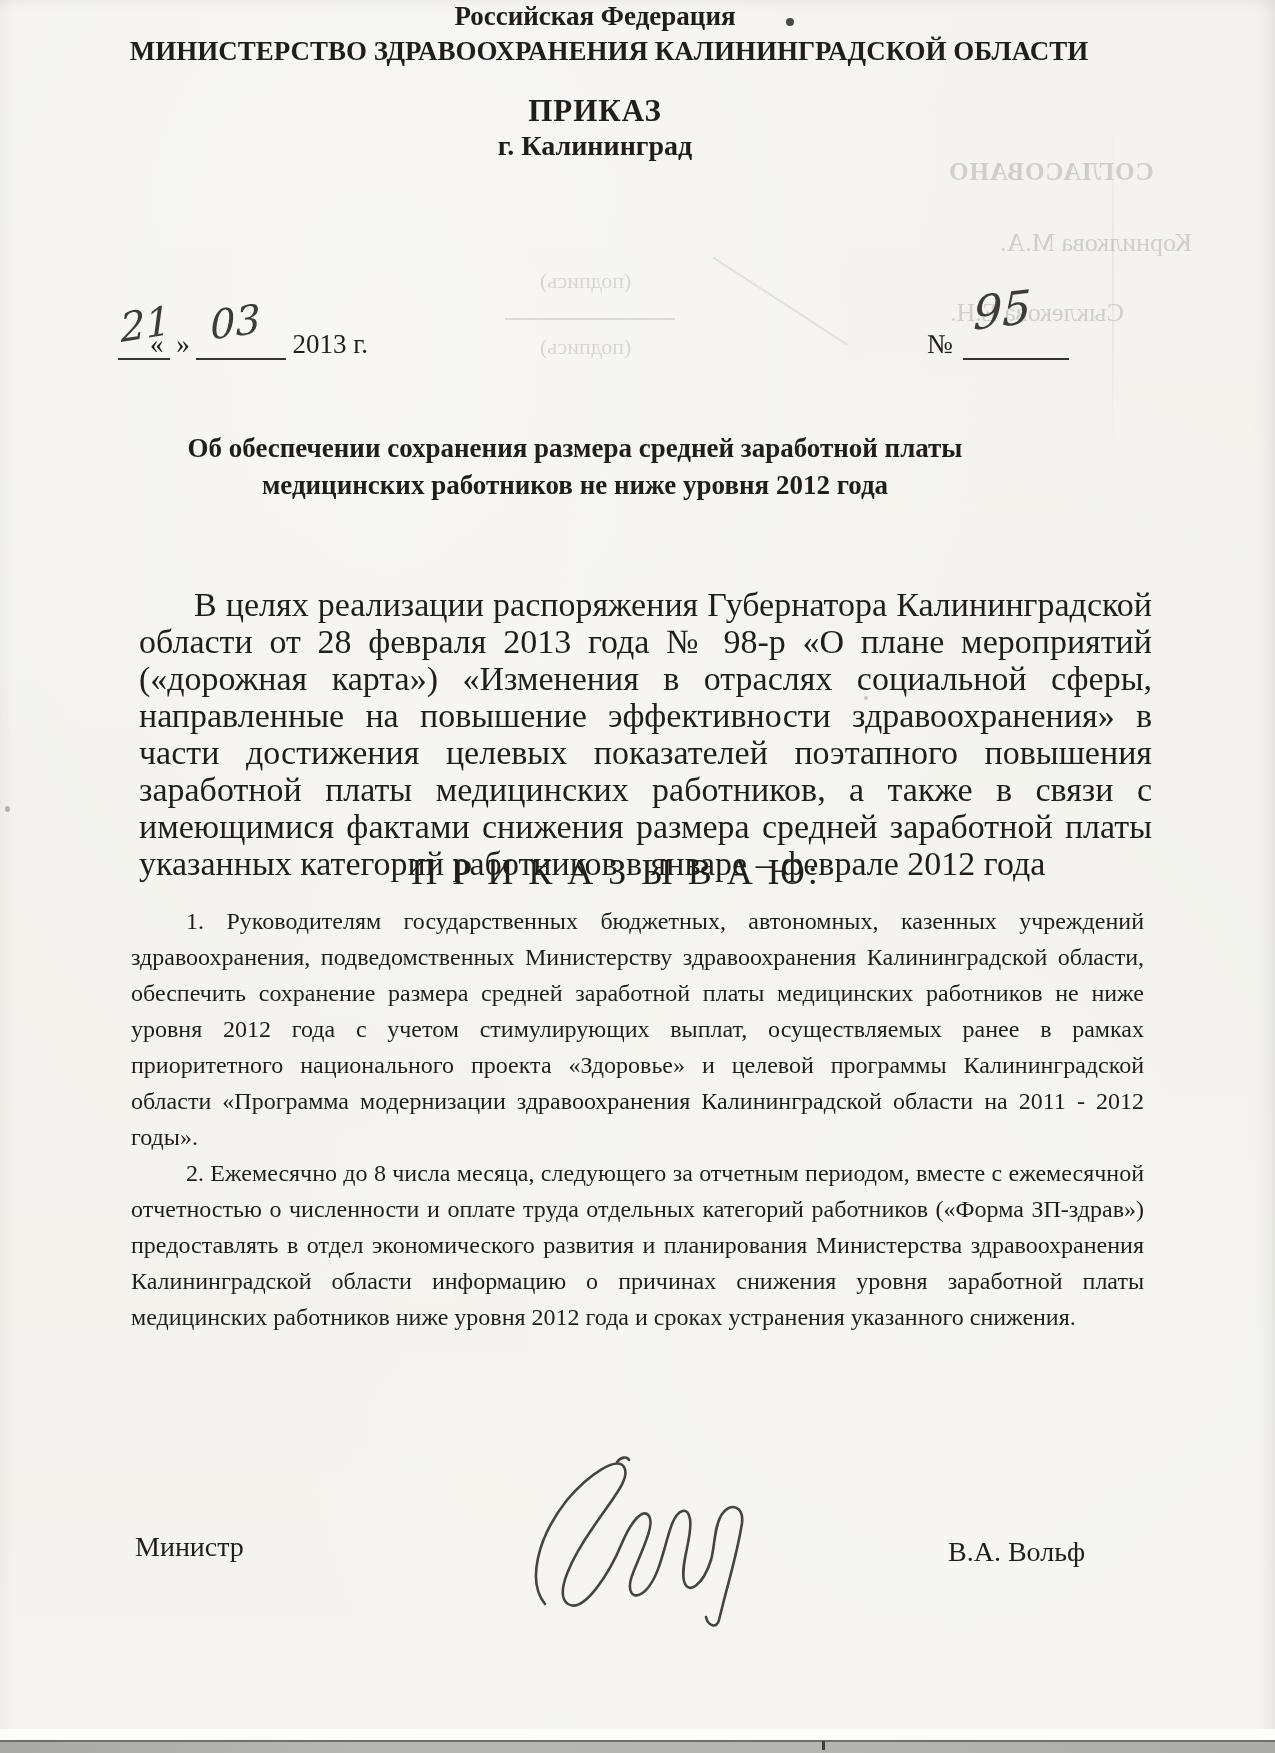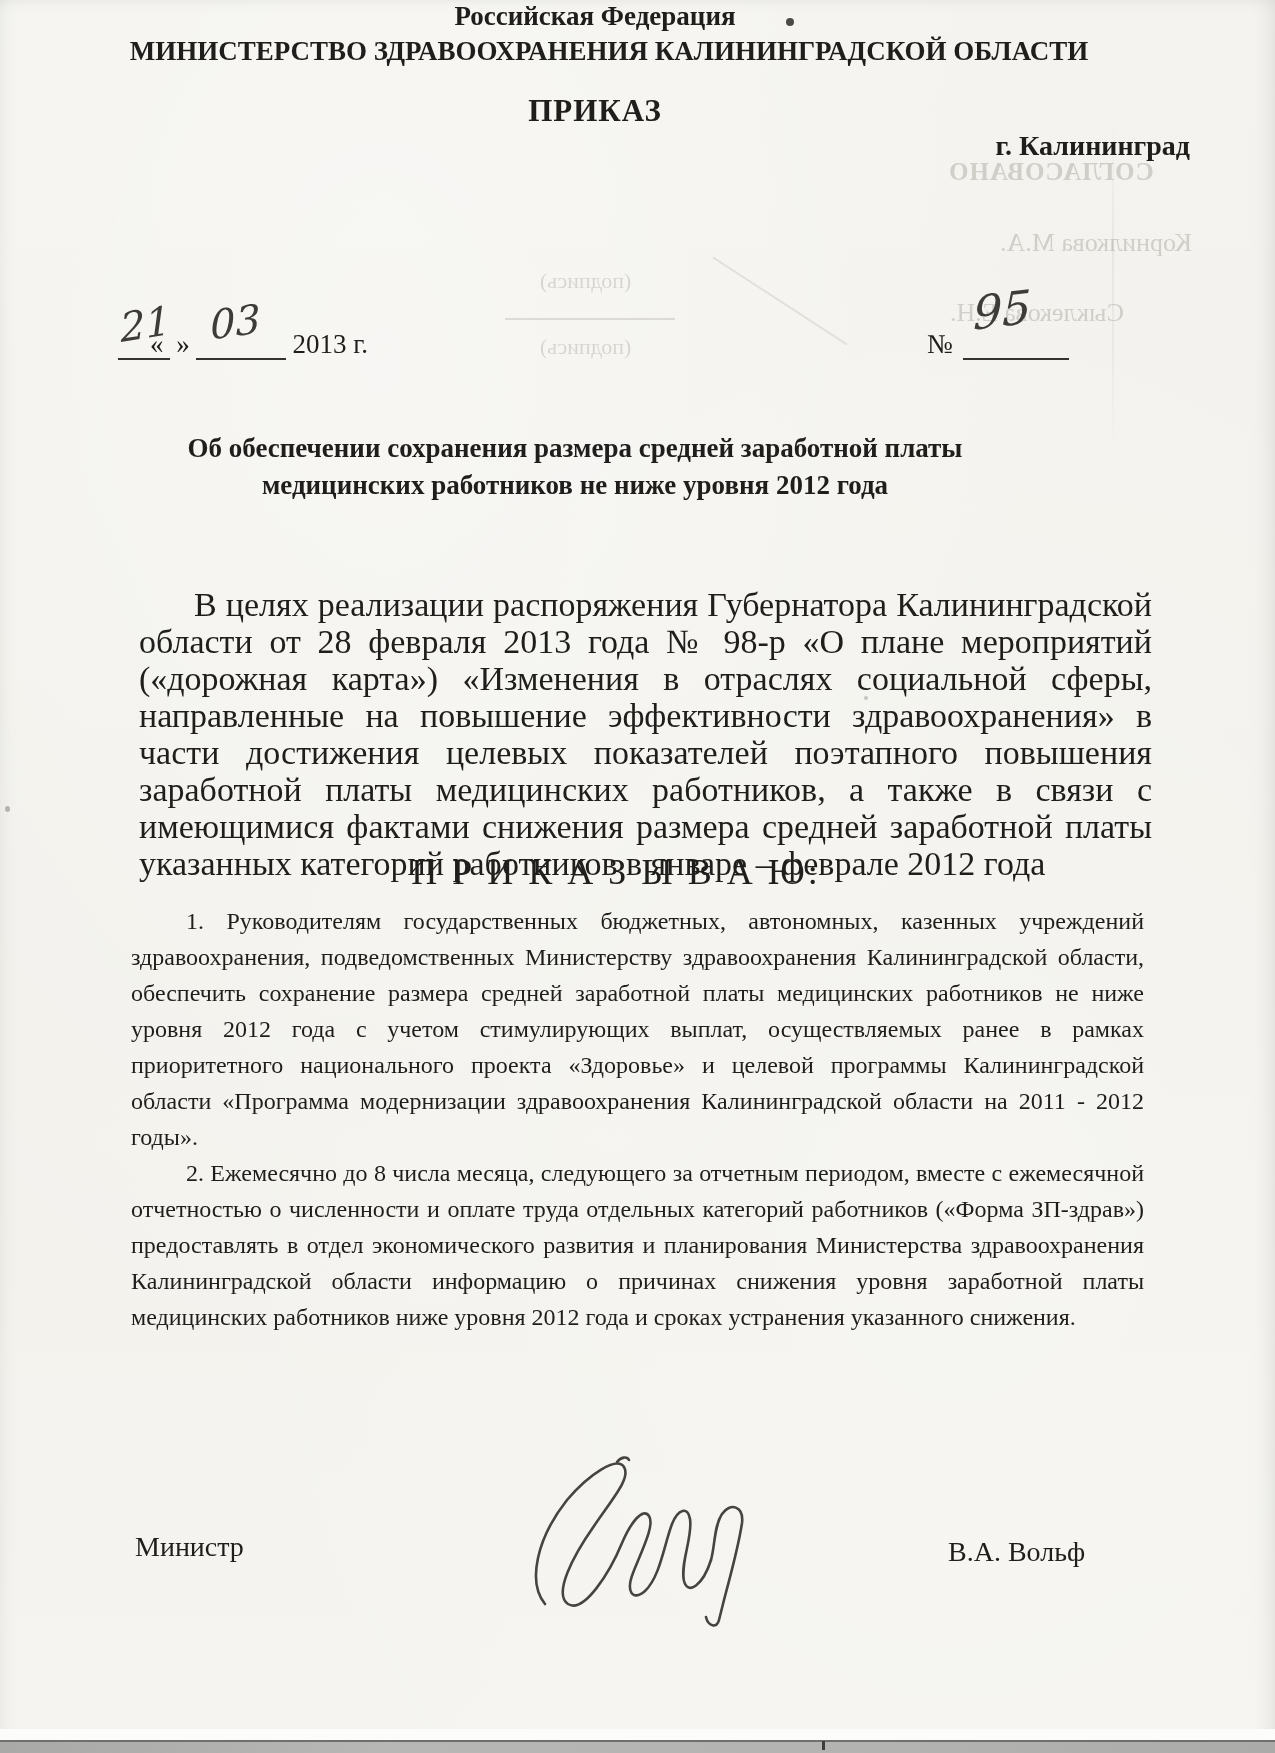--- a/index.html
+++ b/index.html
@@ -17,21 +17,21 @@
     box-shadow: inset -16px 0 22px -14px rgba(0,0,0,.10),
                 inset 14px 0 20px -14px rgba(0,0,0,.07),
                 inset 0 12px 18px -12px rgba(0,0,0,.05);
   }
   .abs{position:absolute;}
   
   .letterhead{left:0;top:104;width:1190px;text-align:center;font-weight:bold;}
   .lh-country{font-size:27px;line-height:32px;}
   .lh-ministry{font-size:27px;line-height:34px;margin-top:2px;padding-left:28px;}
   .lh-doctype{font-size:31px;line-height:34px;margin-top:26px;letter-spacing:1px;}
-  .lh-city{font-size:28px;line-height:32px;margin-top:2px;text-align:right;}
+  .lh-city{font-size:28px;line-height:32px;margin-top:2px;}
   
   .date-row{left:150px;top:326px;font-size:27px;line-height:32px;white-space:nowrap;}
   .uline{display:inline-block;border-bottom:2px solid #34332e;height:32px;position:relative;vertical-align:bottom;}
   .u-day{width:52px;margin-left:-46px;}
   .u-month{width:90px;margin-left:6px;}
   .u-num{width:106px;margin-left:10px;}
   .hand{position:absolute;font-family:"DejaVu Serif",serif;font-style:italic;color:#3d3c39;white-space:nowrap;}
   .hand-day{font-size:40px;left:2px;top:-18px;transform:rotate(-9deg) skewX(-6deg);}
   .hand-month{font-size:40px;left:14px;top:-20px;transform:rotate(-8deg) skewX(-6deg);}
   .hand-num{font-size:46px;left:10px;top:-32px;transform:rotate(-7deg) skewX(-8deg);}

